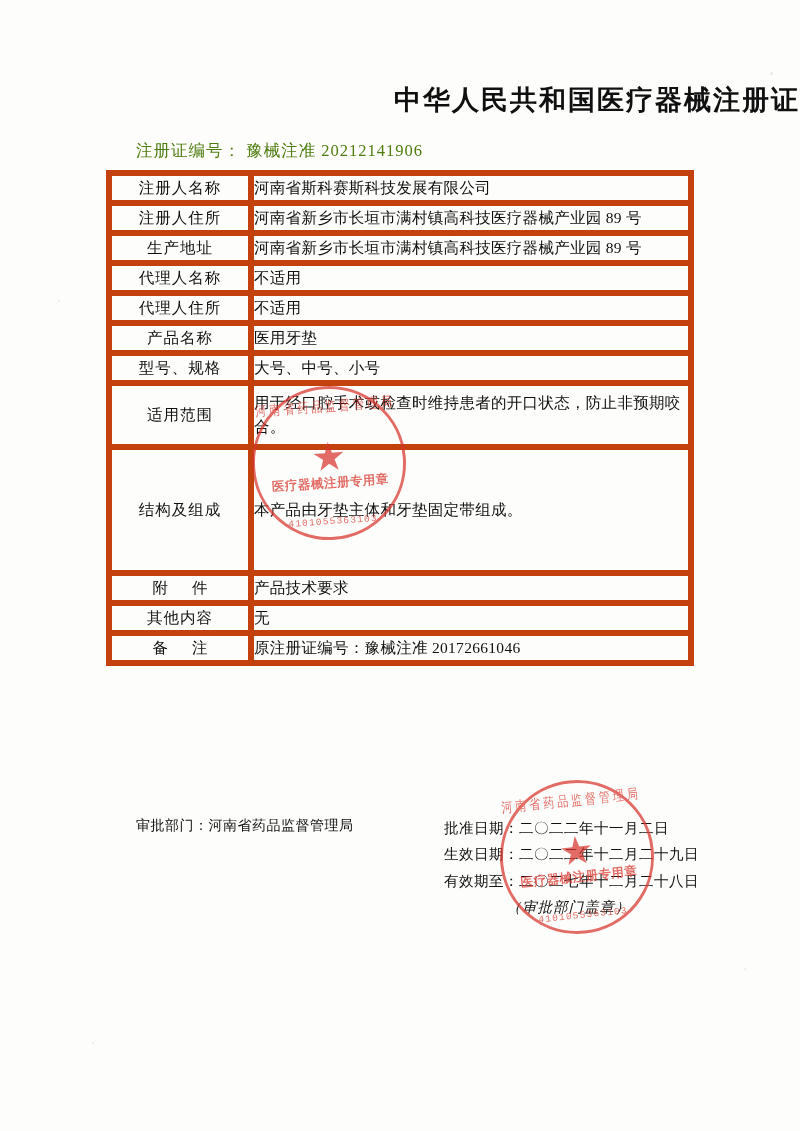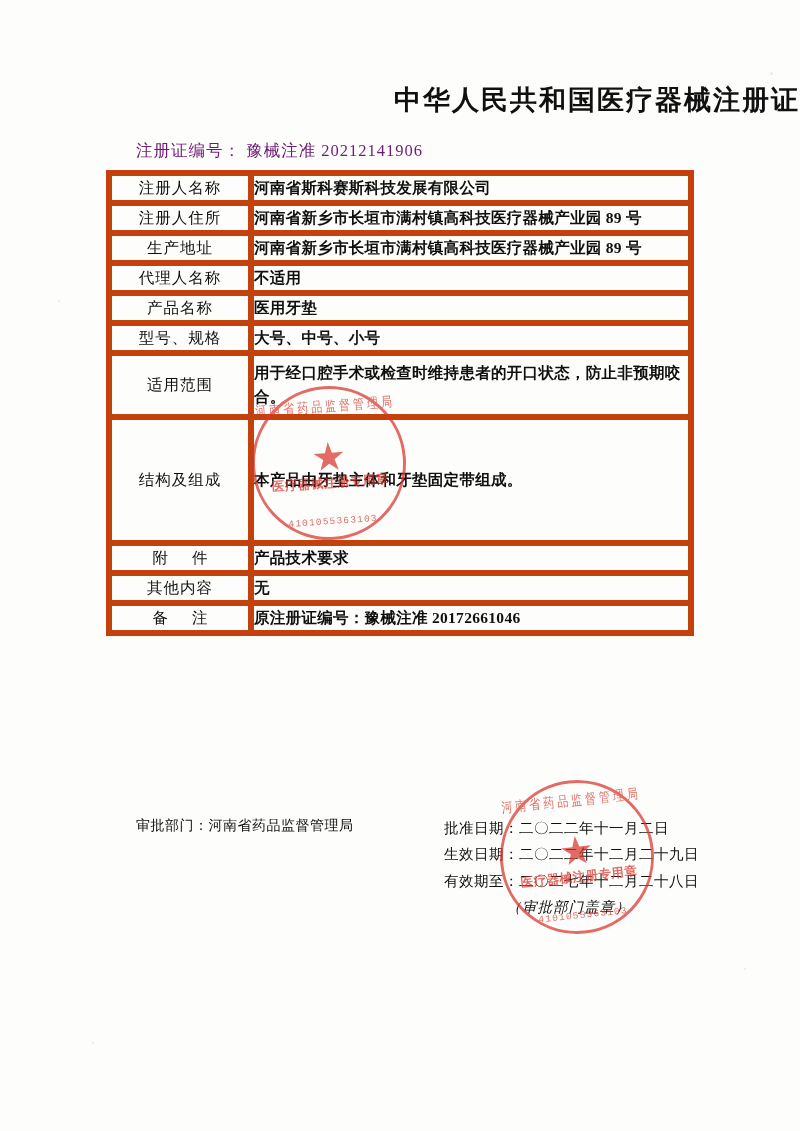--- a/index.html
+++ b/index.html
@@ -42,21 +42,21 @@
     color: #101010;
     font-family: "Liberation Serif", "DejaVu Serif", serif;
   }
 
   .cert-no {
     position: absolute;
     top: 140px;
     left: 136px;
     font-size: 16.5px;
     letter-spacing: 1px;
-    color: #701a75;
+    color: #4d7c0f;
   }
 
   table.main {
     position: absolute;
     top: 170px;
     left: 106px;
     width: 588px;
     border-collapse: collapse;
     table-layout: fixed;
   }
@@ -70,21 +70,20 @@
   td.label {
     width: 136px;
     text-align: center;
     letter-spacing: 1px;
     padding: 7px 4px;
   }
   td.value {
     padding: 7px 10px 7px 12px;
     letter-spacing: .3px;
     line-height: 1.55;
-    font-weight: bold;
   }
   td.tall-struct { height: 120px; }
   td.tall-scope  { height: 58px; }
   .label.spaced { letter-spacing: 10px; text-indent: 10px; }
 
   .footer-left {
     position: absolute;
     top: 817px;
     left: 136px;
     font-size: 14px;
@@ -188,20 +187,24 @@
       <tr>
         <td class="label">注册人住所</td>
         <td class="value">河南省新乡市长垣市满村镇高科技医疗器械产业园 89 号</td>
       </tr>
       <tr>
         <td class="label">生产地址</td>
         <td class="value">河南省新乡市长垣市满村镇高科技医疗器械产业园 89 号</td>
       </tr>
       <tr>
         <td class="label">代理人名称</td>
+        <td class="value">不适用</td>
+      </tr>
+      <tr>
+        <td class="label">代理人住所</td>
         <td class="value">不适用</td>
       </tr>
       <tr>
         <td class="label">产品名称</td>
         <td class="value">医用牙垫</td>
       </tr>
       <tr>
         <td class="label">型号、规格</td>
         <td class="value">大号、中号、小号</td>
       </tr>

